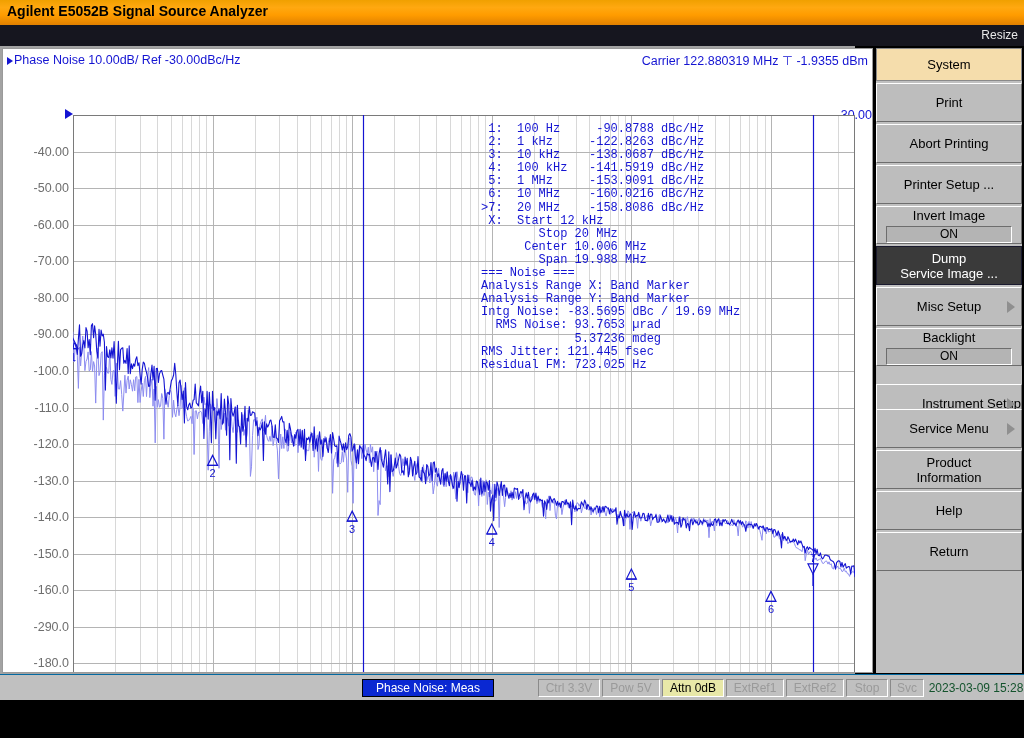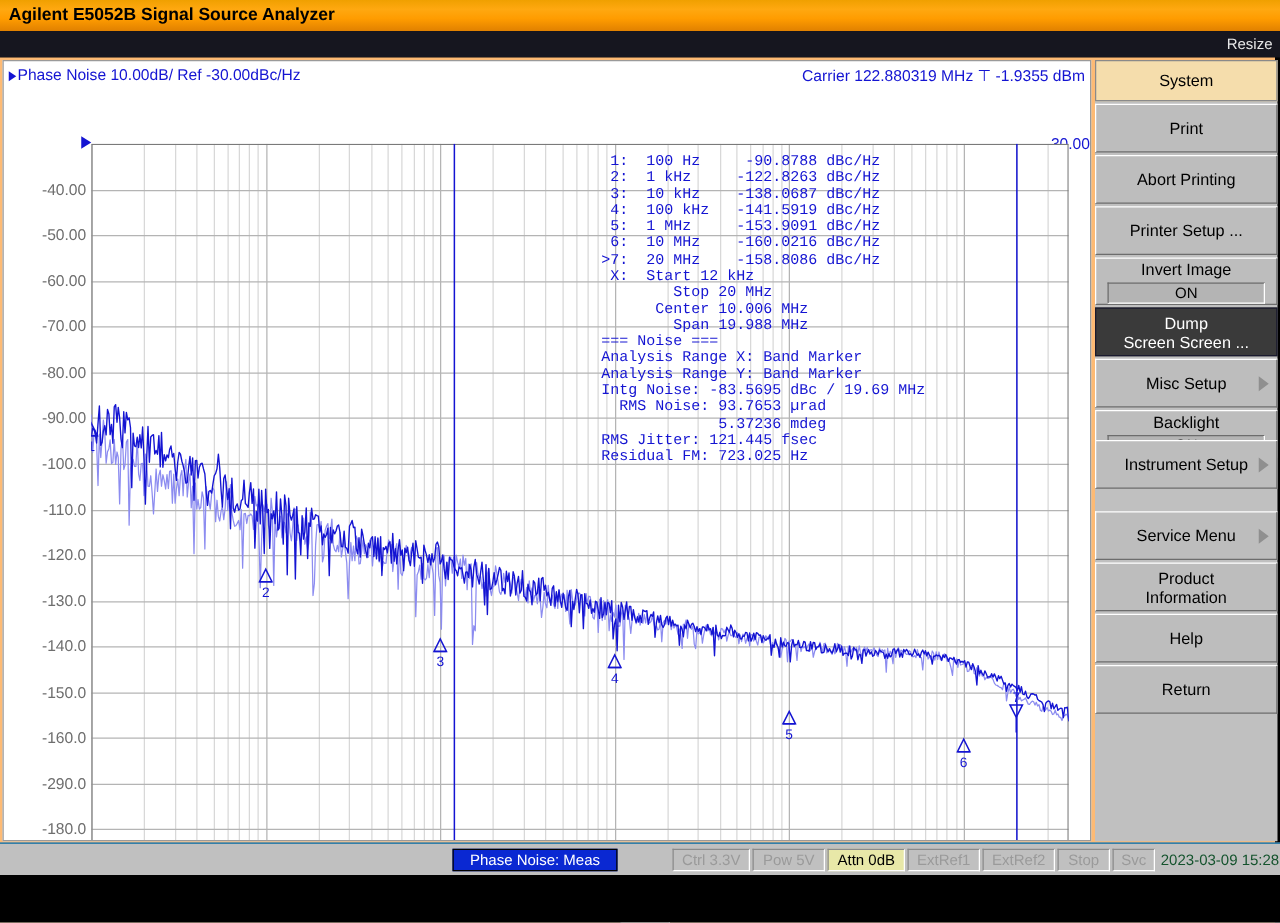--- a/index.html
+++ b/index.html
@@ -25,22 +25,22 @@
     position:absolute;left:0;top:25px;width:1024px;height:21px;
     background:#16161f;
   }
   .resize-label{
     position:absolute;right:6px;top:28px;
     font-size:12px;color:#e8e8e8;
   }
 
   
   .screen{
-    position:absolute;left:0;top:46px;width:1020px;height:692px;
-    background:#fdba74;
+    position:absolute;left:0;top:46px;width:855px;height:692px;
+    background:#a3a3a3;
   }
 
   
   .graphpanel{
     position:absolute;left:2px;top:2px;width:871px;height:625px;
     background:#ffffff;border:1px solid #9a9a9a;
     box-sizing:border-box;overflow:hidden;
   }
   .trace-hdr{
     position:absolute;left:4px;top:4px;
@@ -376,31 +376,31 @@
           </div>
           <div class="sk" style="top: 117px; height: 39px;">
             <div>Printer Setup ...</div>
           </div>
           <div class="sk" style="top: 158px; height: 38px;">
             <div>Invert Image</div>
             <div class="sub">ON</div>
           </div>
           <div class="sk sel" style="top: 198px; height: 39px;">
             <div>Dump</div>
-            <div>Screen Screen ...</div>
+            <div>Service Image ...</div>
           </div>
           <div class="sk" style="top: 239px; height: 39px;">
             <div>Misc Setup</div>
             <div class="arrow"></div>
           </div>
           <div class="sk" style="top: 280px; height: 38px;">
             <div>Backlight</div>
             <div class="sub">ON</div>
           </div>
-          <div class="sk" style="top: 304px; height: 39px;">
+          <div class="sk" style="top: 336px; height: 39px; align-items: flex-end;">
             <div>Instrument Setup</div>
             <div class="arrow"></div>
           </div>
           <div class="sk" style="top: 361px; height: 39px;">
             <div>Service Menu</div>
             <div class="arrow"></div>
           </div>
           <div class="sk" style="top: 402px; height: 39px;">
             <div>Product</div>
             <div>Information</div>

